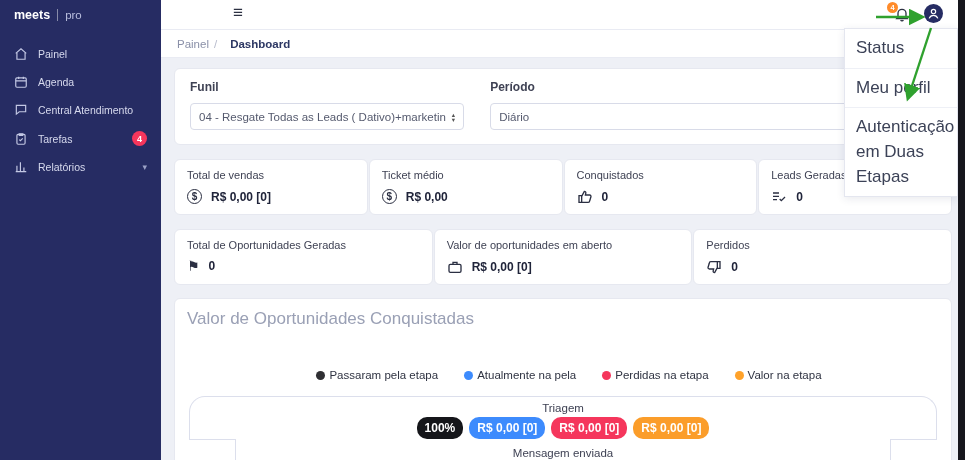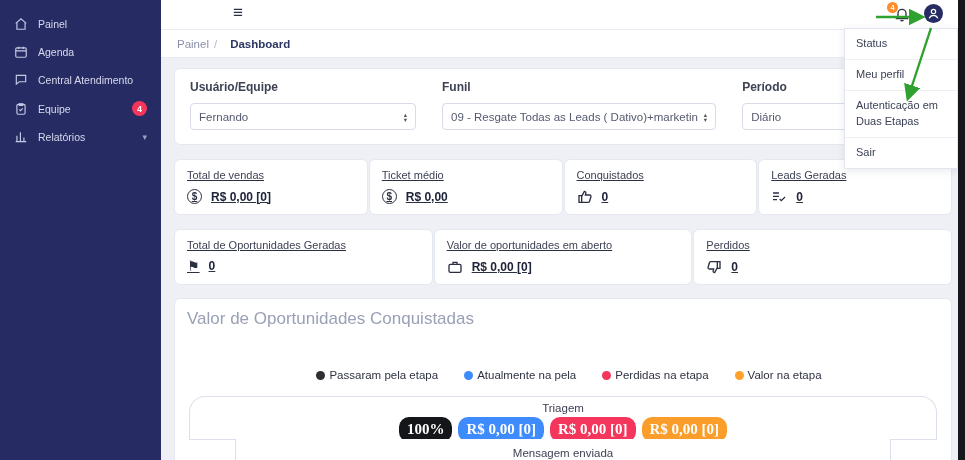--- a/index.html
+++ b/index.html
@@ -84,21 +84,21 @@
   .select {
     height:27px; border:1px solid #d8dbe8; border-radius:4px; background:#fff;
     display:flex; align-items:center; justify-content:space-between;
     padding:0 8px; font-size:11.5px; color:#555a6e; cursor:pointer;
     white-space:nowrap; overflow:hidden;
   }
   .select .sel-value { overflow:hidden; text-overflow:ellipsis; }
   .caret { display:flex; flex-direction:column; line-height:5px; font-size:6.5px; color:#555; margin-left:6px; flex:0 0 auto; }
 
   
-  .stats-row { display:flex; gap:1px; margin-top:14px;text-decoration:underline; }
+  .stats-row { display:flex; gap:1px; margin-top:14px; }
   .stat-card { flex:1; padding:9px 12px; }
   .stat-label { font-size:11px; color:#3f4254; }
   .stat-value-row { display:flex; align-items:center; gap:9px; margin-top:8px; }
   .stat-ico { width:16px; height:16px; color:#2b2f42; display:inline-flex; align-items:center; justify-content:center; }
   .stat-ico svg { width:16px; height:16px; display:block; }
   .stat-ico.blue { color:#3d8bfd; }
   .dollar-icon {
     width:15px; height:15px; border:1.4px solid #2b2f42; border-radius:50%;
     display:inline-flex; align-items:center; justify-content:center;
     font-size:10px; font-weight:bold; color:#2b2f42;
@@ -129,52 +129,55 @@
     border-bottom:1px solid #dcdfec;
   }
   .stage-2 {
     width:calc(100% - 92px); margin:-1px auto 0; background:#fff; position:relative; z-index:1;
     border-left:1px solid #dcdfec; border-right:1px solid #dcdfec;
     height:60px; padding-top:8px; gap:4px;
   }
   .stage-name { font-size:11.5px; color:#3f4254; }
   .stage-badges { display:flex; gap:6px; }
   .pill {
-    padding:4px 8px; border-radius:10px; font-size:15px; font-weight:bold; color:#fff;
+    padding:4px 8px; border-radius:10px; font-size:12px; font-weight:bold; color:#fff;
     white-space:nowrap;
-    font-family:Liberation Serif, serif;
   }
   .p-black { background:#15161a; }
   .p-blue { background:#3d8bfd; }
   .p-red { background:#f5365c; }
   .p-orange { background:#fb9d2a; }
 
   
   .edge-strip { position:absolute; right:0; top:0; width:7px; height:100%; background:#16161d; z-index:80; }
 
   
   .user-menu {
     position:absolute; top:28px; right:7px; width:114px; background:#fff;
     border:1px solid #e4e6ef; box-shadow:0 2px 8px rgba(40,50,90,.10); z-index:70;
   }
   .user-menu-item {
-    padding:7px 11px; font-size:11px; color:#3c4257; cursor:pointer;
+    padding:7px 11px; font-size:17px; color:#3c4257; cursor:pointer;
     border-bottom:1px solid #eef0f6; line-height:1.45;
   }
   .user-menu-item:last-child { border-bottom:none; }
 
   
   .annotations { position:absolute; inset:0; width:965px; height:460px; z-index:90; pointer-events:none; }
 </style>
 </head>
 <body>
 
 <div class="app">
 
   <aside class="sidebar">
+    <div class="brand">
+      <span class="brand-main">meets</span>
+      <span class="brand-sub">pro</span>
+    </div>
     <nav class="nav">
       <div class="nav-item">
         <span class="nav-ico">
           <svg viewBox="0 0 24 24" fill="none" stroke="currentColor" stroke-width="2">
               <path d="M3 11L12 3l9 8"></path>
               <path d="M5 10v11h14V10"></path>
             </svg>
         </span>
         <span class="nav-label">Painel</span>
       </div>
@@ -196,21 +199,21 @@
         <span class="nav-label">Central Atendimento</span>
       </div>
       <div class="nav-item">
         <span class="nav-ico">
           <svg viewBox="0 0 24 24" fill="none" stroke="currentColor" stroke-width="2">
               <rect x="5" y="4" width="14" height="17" rx="2"></rect>
               <path d="M9 3h6v3H9z"></path>
               <path d="M9 13l2 2 4-4"></path>
             </svg>
         </span>
-        <span class="nav-label">Equipe</span>
+        <span class="nav-label">Tarefas</span>
         <span class="nav-badge">4</span>
       </div>
       <div class="nav-item">
         <span class="nav-ico">
           <svg viewBox="0 0 24 24" fill="none" stroke="currentColor" stroke-width="2">
               <path d="M5 20V10M11 20V4M17 20v-7M3 20h18"></path>
             </svg>
         </span>
         <span class="nav-label">Relatórios</span>
         <span class="nav-chev">▾</span>
@@ -242,34 +245,24 @@
 
     <div class="breadcrumb-bar">
       <span class="bc-parent">Painel</span>
       <span class="bc-sep">/</span>
       <span class="bc-cur">Dashboard</span>
     </div>
 
     <div class="content">
 
       <div class="card filter-card">
-        <div class="f-col-1">
-          <div class="f-label">Usuário/Equipe</div>
-          <div class="select">
-            <span class="sel-value">Fernando</span>
-            <span class="caret">
-                <i>▴</i>
-                <i>▾</i>
-              </span>
-          </div>
-        </div>
         <div class="f-col-2">
           <div class="f-label">Funil</div>
           <div class="select">
-            <span class="sel-value">09 - Resgate Todas as Leads ( Dativo)+marketin</span>
+            <span class="sel-value">04 - Resgate Todas as Leads ( Dativo)+marketin</span>
             <span class="caret">
                 <i>▴</i>
                 <i>▾</i>
               </span>
           </div>
         </div>
         <div class="f-col-3">
           <div class="f-label">Período</div>
           <div class="select">
             <span class="sel-value">Diário</span>
@@ -397,21 +390,20 @@
         </div>
       </div>
 
     </div>
   </div>
 
   <div class="user-menu">
     <div class="user-menu-item">Status</div>
     <div class="user-menu-item">Meu perfil</div>
     <div class="user-menu-item">Autenticação em Duas Etapas</div>
-    <div class="user-menu-item">Sair</div>
   </div>
 
   <div class="edge-strip"></div>
 
   <svg class="annotations" viewBox="0 0 965 460">
     <defs>
       <marker id="ah" markerWidth="8" markerHeight="8" refX="5.5" refY="3.5" orient="auto">
         <path d="M0 0L7 3.5L0 7z" fill="#2fa12e"></path>
       </marker>
     </defs>

